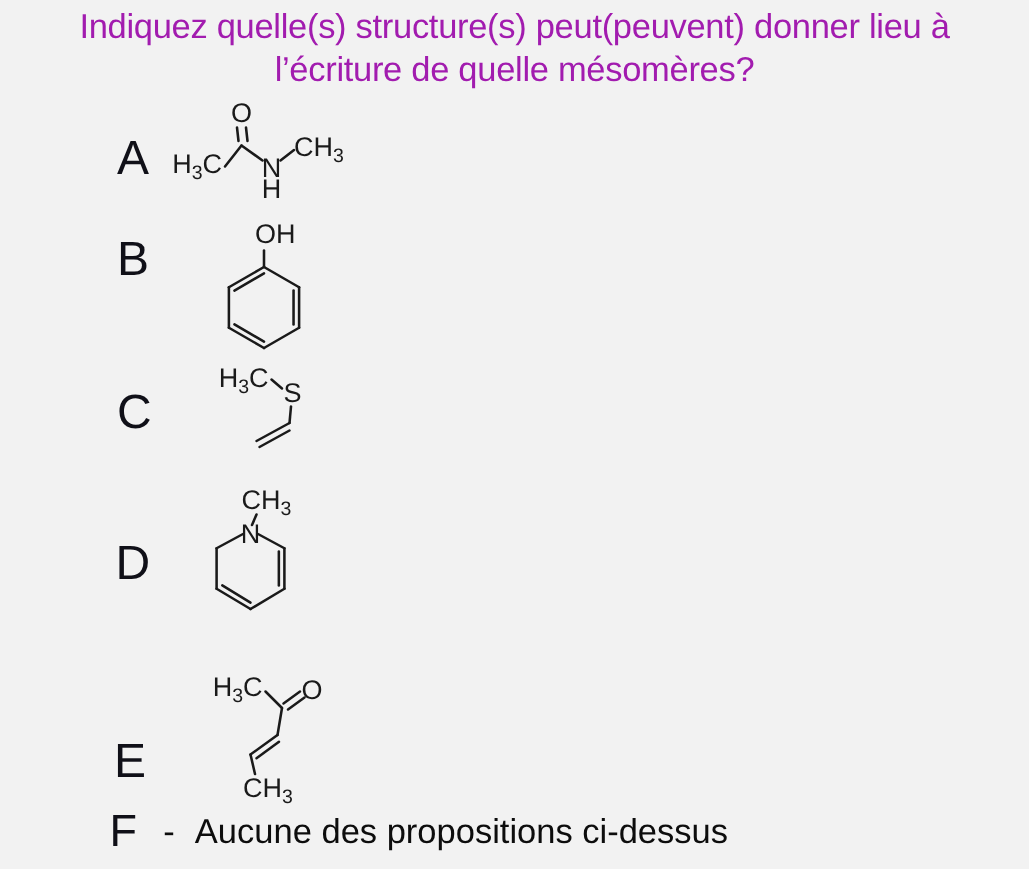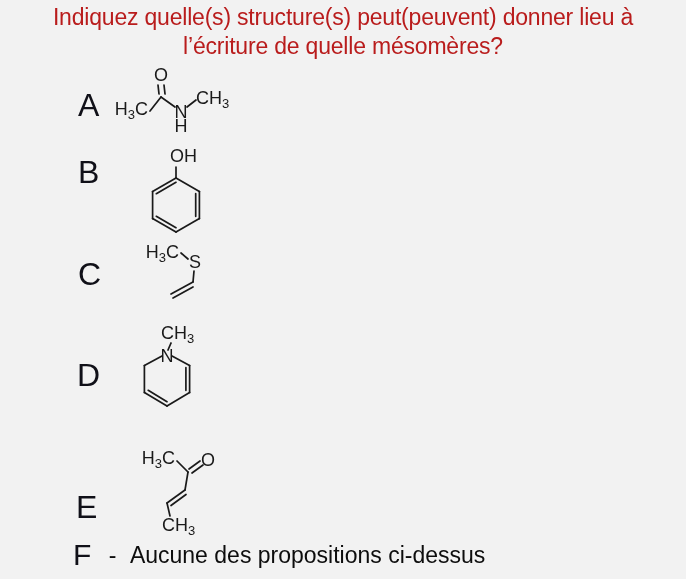--- a/index.html
+++ b/index.html
@@ -9,21 +9,21 @@
     font-family:"Liberation Sans", sans-serif;
     color:#141414;
     position:relative;
     overflow:hidden;
   }
   .page{position:relative;width:686px;height:579px;}
   .title{
     position:absolute;top:3px;left:0;width:686px;
     text-align:center;
     font-size:23px;line-height:29px;
-    color:#b91c1c;
+    color:#a21caf;
     letter-spacing:-0.2px;
   }
   .opt-letter{
     position:absolute;
     font-size:32px;line-height:1;
     color:#101018;
     font-weight:400;
   }
   .struct{position:absolute;overflow:visible;}
   .struct line{stroke:#1a1a1a;stroke-width:1.7;stroke-linecap:round;}

